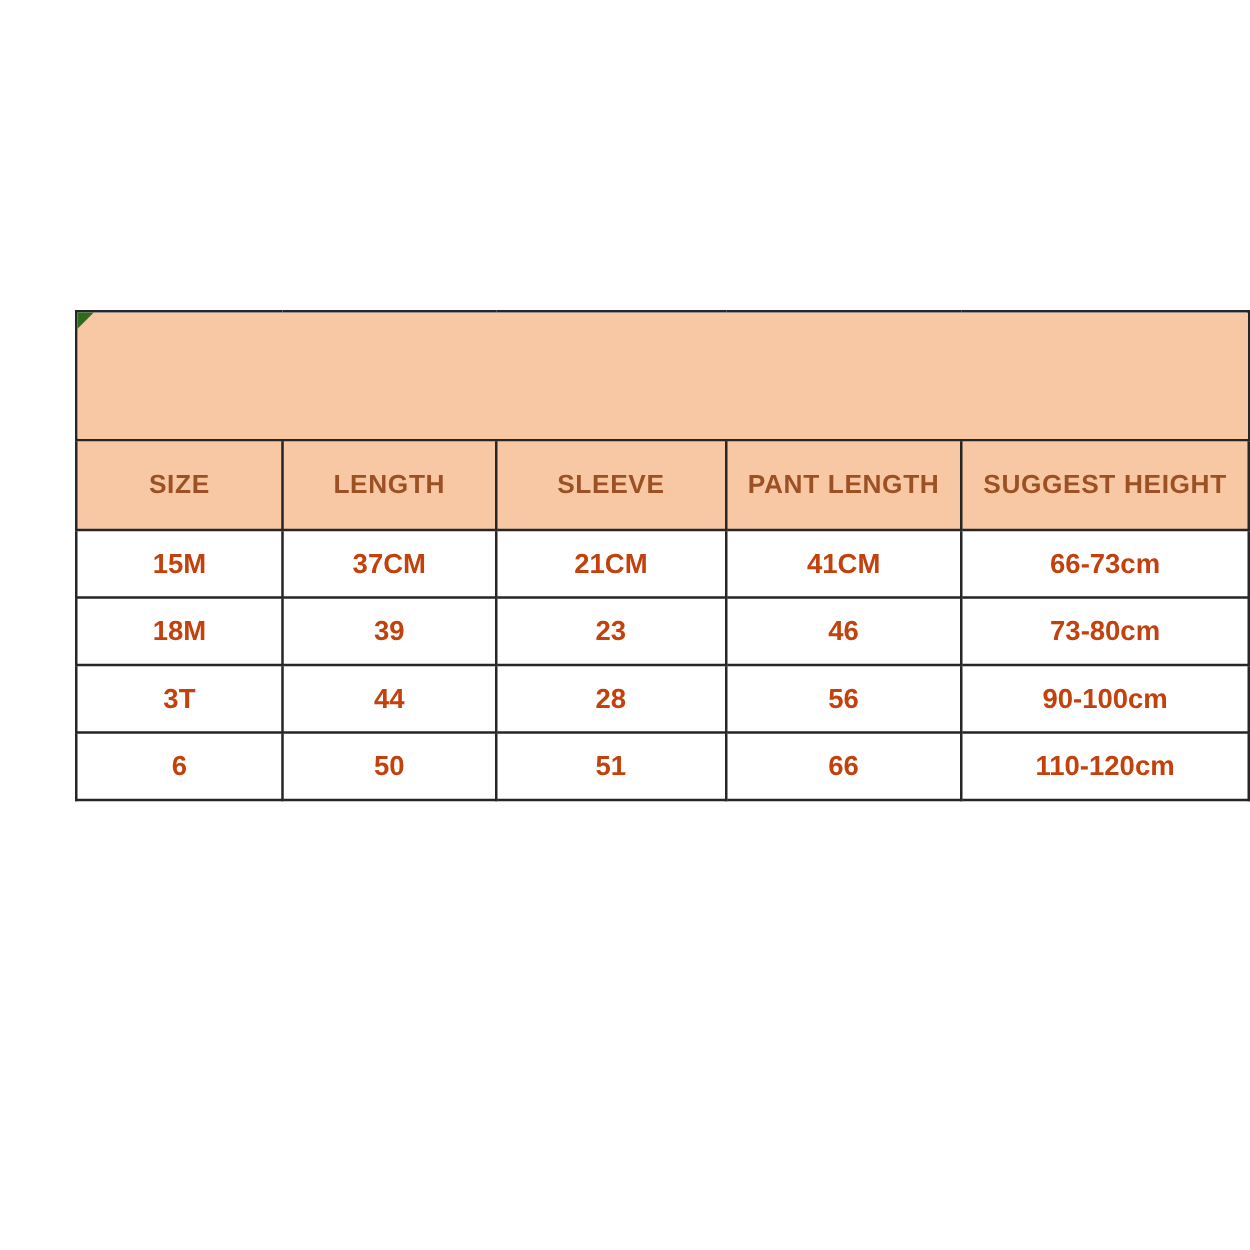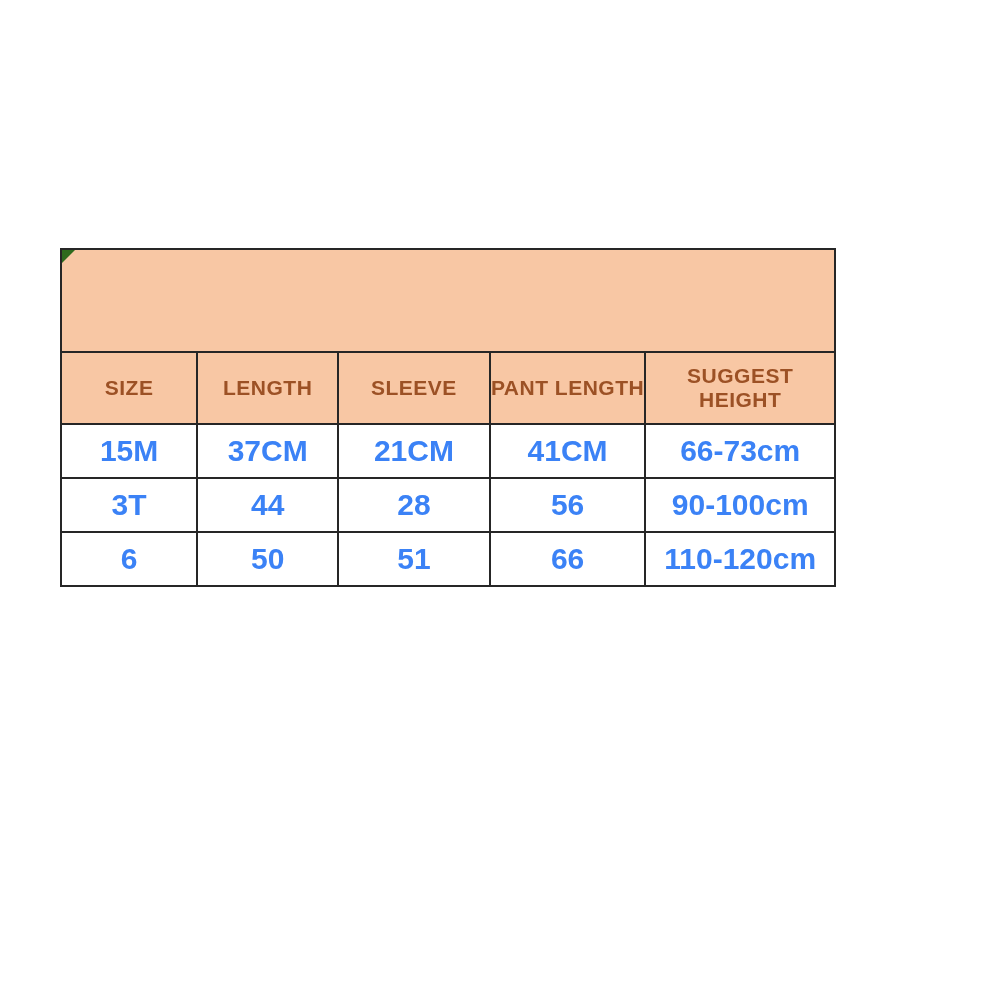--- a/index.html
+++ b/index.html
@@ -14,21 +14,21 @@
   .canvas {
     position: absolute;
     left: 0; top: 0;
     width: 1000px; height: 1000px;
     background: #ffffff;
   }
   .sheet {
     position: absolute;
     left: 60px;
     top: 248px;
-    width: 776px;
+    width: 940px;
   }
   table.size-chart {
     width: 100%;
     border-collapse: collapse;
     table-layout: fixed;
   }
   table.size-chart th,
   table.size-chart td {
     border: 2px solid #262626;
     text-align: center;
@@ -53,22 +53,22 @@
     height: 70px;
     background: #f8c7a4;
     color: #9c5125;
     font-size: 21px;
     font-weight: bold;
     letter-spacing: 0.5px;
   }
   .body-row td {
     height: 52px;
     background: #ffffff;
-    color: #3b82f6;
-    font-size: 30px;
+    color: #c2410c;
+    font-size: 22px;
     font-weight: bold;
   }
 </style>
 </head>
 <body>
 
 <div class="canvas">
   <div class="sheet">
     <table class="size-chart">
       <colgroup>
@@ -95,20 +95,27 @@
       </thead>
       <tbody>
         <tr class="body-row">
           <td>15M</td>
           <td>37CM</td>
           <td>21CM</td>
           <td>41CM</td>
           <td>66-73cm</td>
         </tr>
         <tr class="body-row">
+          <td>18M</td>
+          <td>39</td>
+          <td>23</td>
+          <td>46</td>
+          <td>73-80cm</td>
+        </tr>
+        <tr class="body-row">
           <td>3T</td>
           <td>44</td>
           <td>28</td>
           <td>56</td>
           <td>90-100cm</td>
         </tr>
         <tr class="body-row">
           <td>6</td>
           <td>50</td>
           <td>51</td>

